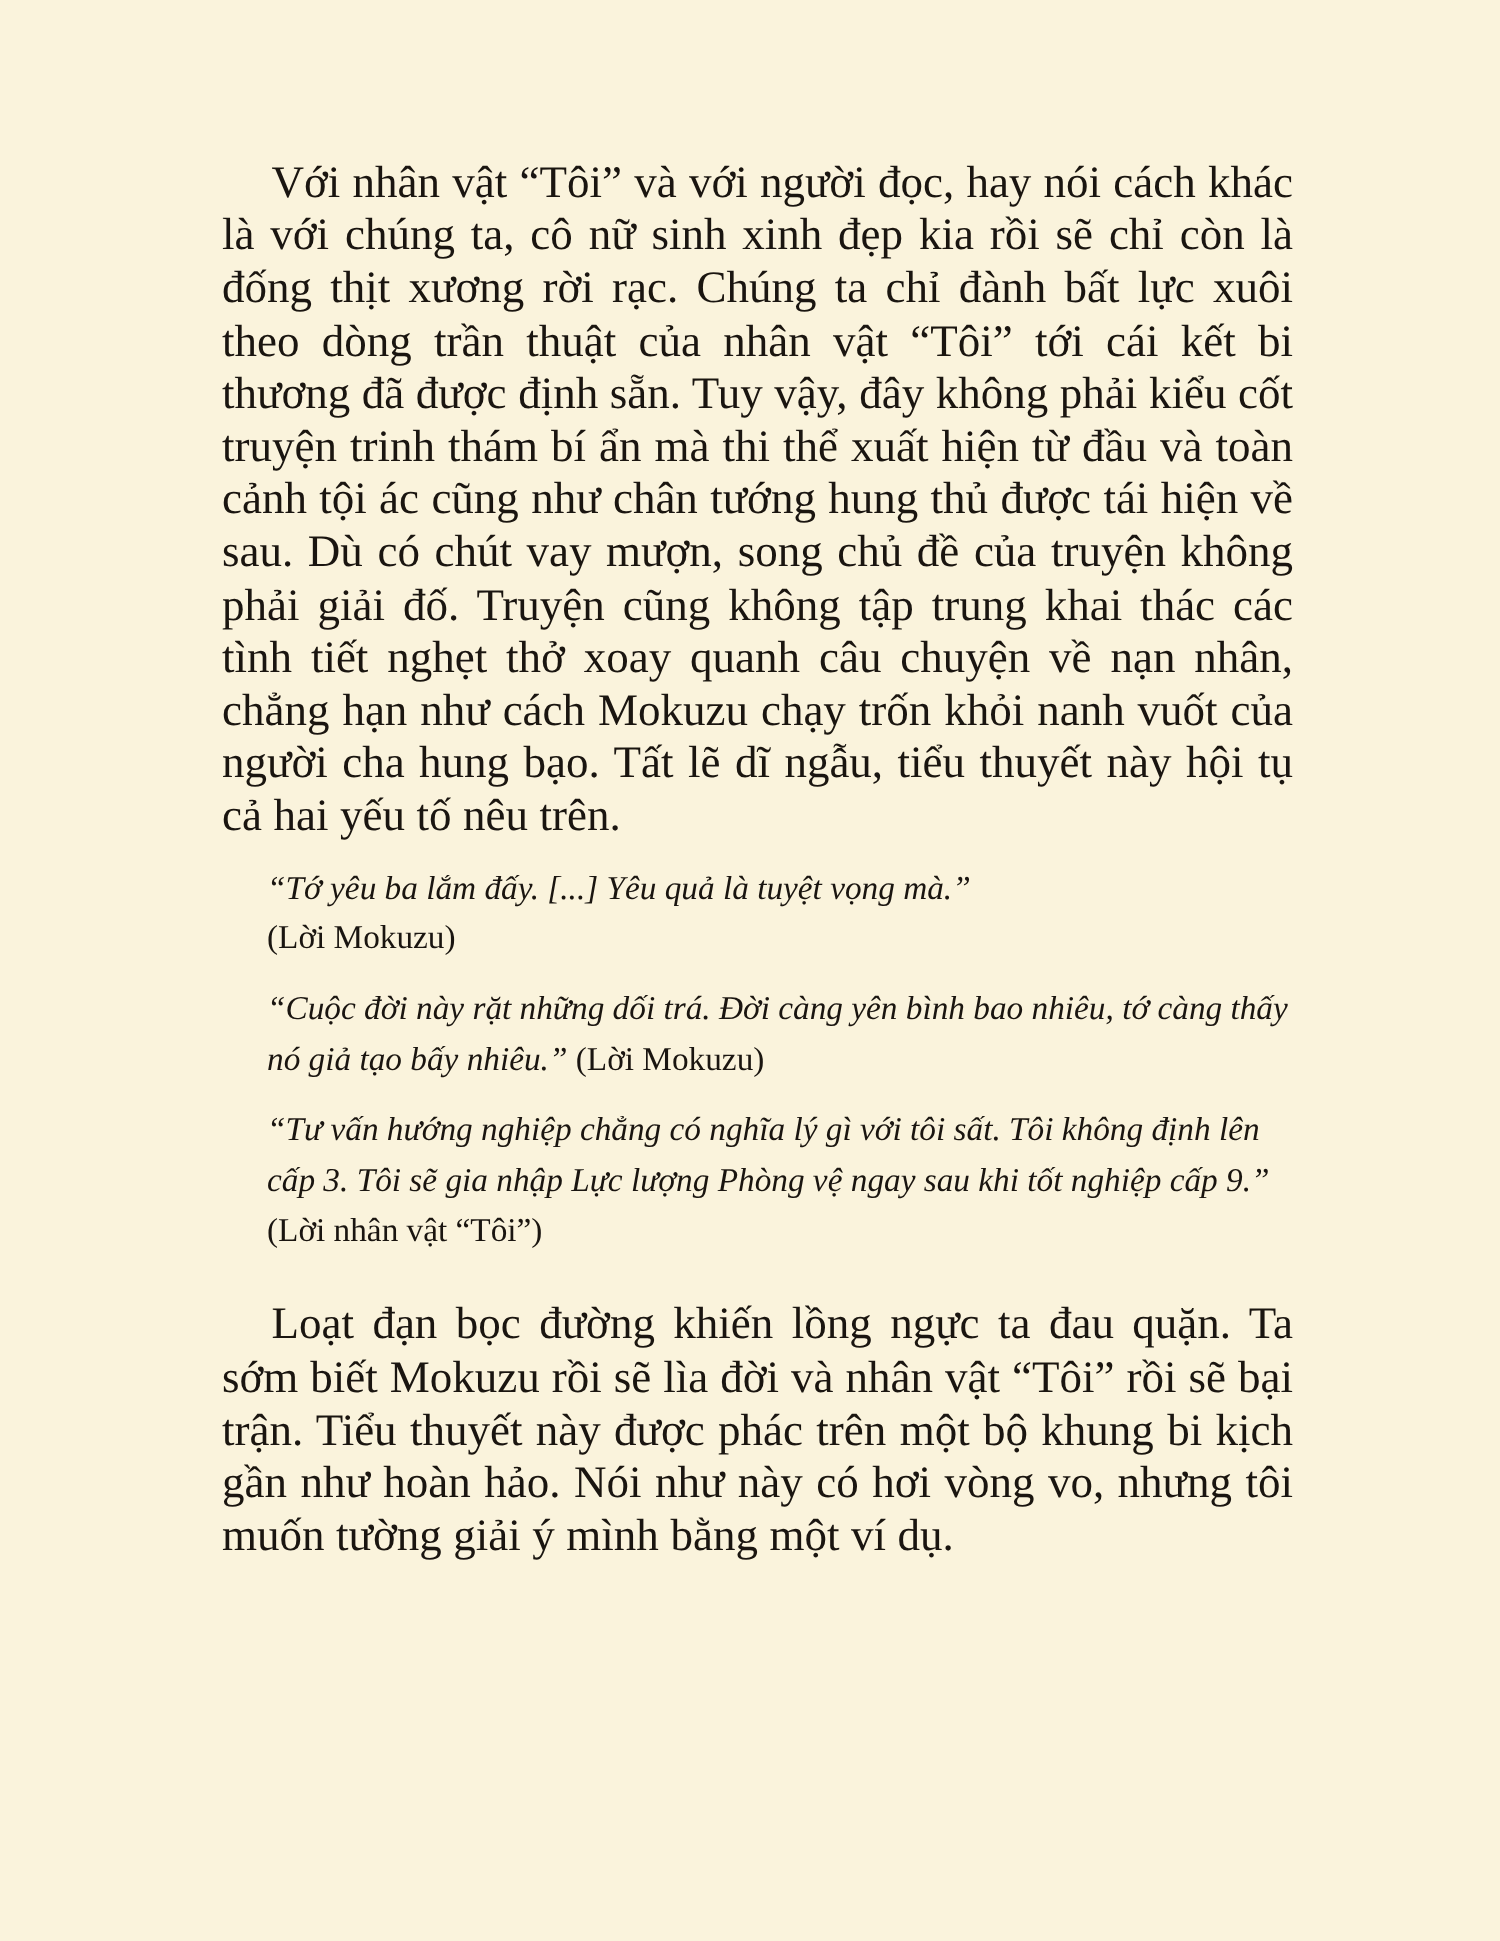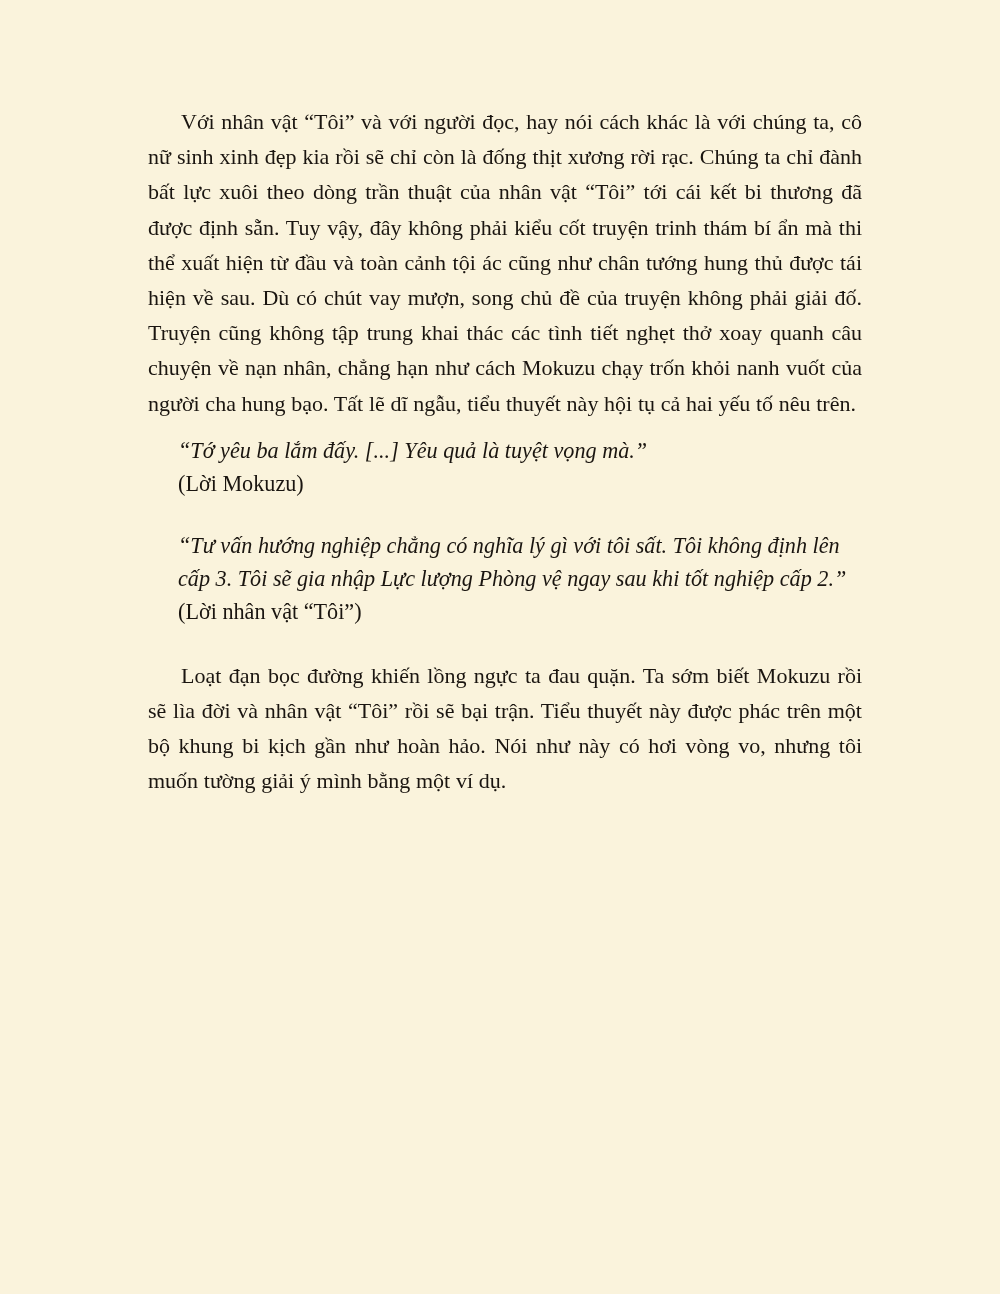--- a/index.html
+++ b/index.html
@@ -25,21 +25,21 @@
 
   #text-column {
     position: absolute;
     left: 148px;
     top: 104px;
     width: 714px;
   }
 
   p.body-para {
     margin: 0;
-    font-size: 22px;
+    font-size: 30px;
     line-height: 35.2px;
     text-align: justify;
     text-indent: 33px;
     text-justify: inter-word;
     hyphens: none;
     word-spacing: 0.2px;
   }
 
   .quote-block {
     margin: 0;
@@ -76,25 +76,28 @@
 
     <div class="gap-before-quote"></div>
 
     <div class="quote-block">
       <span class="quote-text">“Tớ yêu ba lắm đấy. [...] Yêu quả là tuyệt vọng mà.”</span><br>
       <span class="quote-attrib">(Lời Mokuzu)</span>
     </div>
 
     <div class="gap-between-quotes"></div>
 
+    <div class="quote-block">
+      <span class="quote-text">“Cuộc đời này rặt những dối trá. Đời càng yên bình bao nhiêu, tớ càng thấy nó giả tạo bấy nhiêu.”</span><span class="quote-attrib"> (Lời Mokuzu)</span>
+    </div>
 
     <div class="gap-between-quotes"></div>
 
     <div class="quote-block">
-      <span class="quote-text">“Tư vấn hướng nghiệp chẳng có nghĩa lý gì với tôi sất. Tôi không định lên cấp 3. Tôi sẽ gia nhập Lực lượng Phòng vệ ngay sau khi tốt nghiệp cấp 2.”</span><span class="quote-attrib"> (Lời nhân vật “Tôi”)</span>
+      <span class="quote-text">“Tư vấn hướng nghiệp chẳng có nghĩa lý gì với tôi sất. Tôi không định lên cấp 3. Tôi sẽ gia nhập Lực lượng Phòng vệ ngay sau khi tốt nghiệp cấp 9.”</span><span class="quote-attrib"> (Lời nhân vật “Tôi”)</span>
     </div>
 
     <div class="gap-between-quotes"></div>
 
 
     <div class="gap-after-quotes"></div>
 
     <p class="body-para">Loạt đạn bọc đường khiến lồng ngực ta đau quặn. Ta sớm biết Mokuzu rồi sẽ lìa đời và nhân vật “Tôi” rồi sẽ bại trận. Tiểu thuyết này được phác trên một bộ khung bi kịch gần như hoàn hảo. Nói như này có hơi vòng vo, nhưng tôi muốn tường giải ý mình bằng một ví dụ.</p>
 
   </div>

